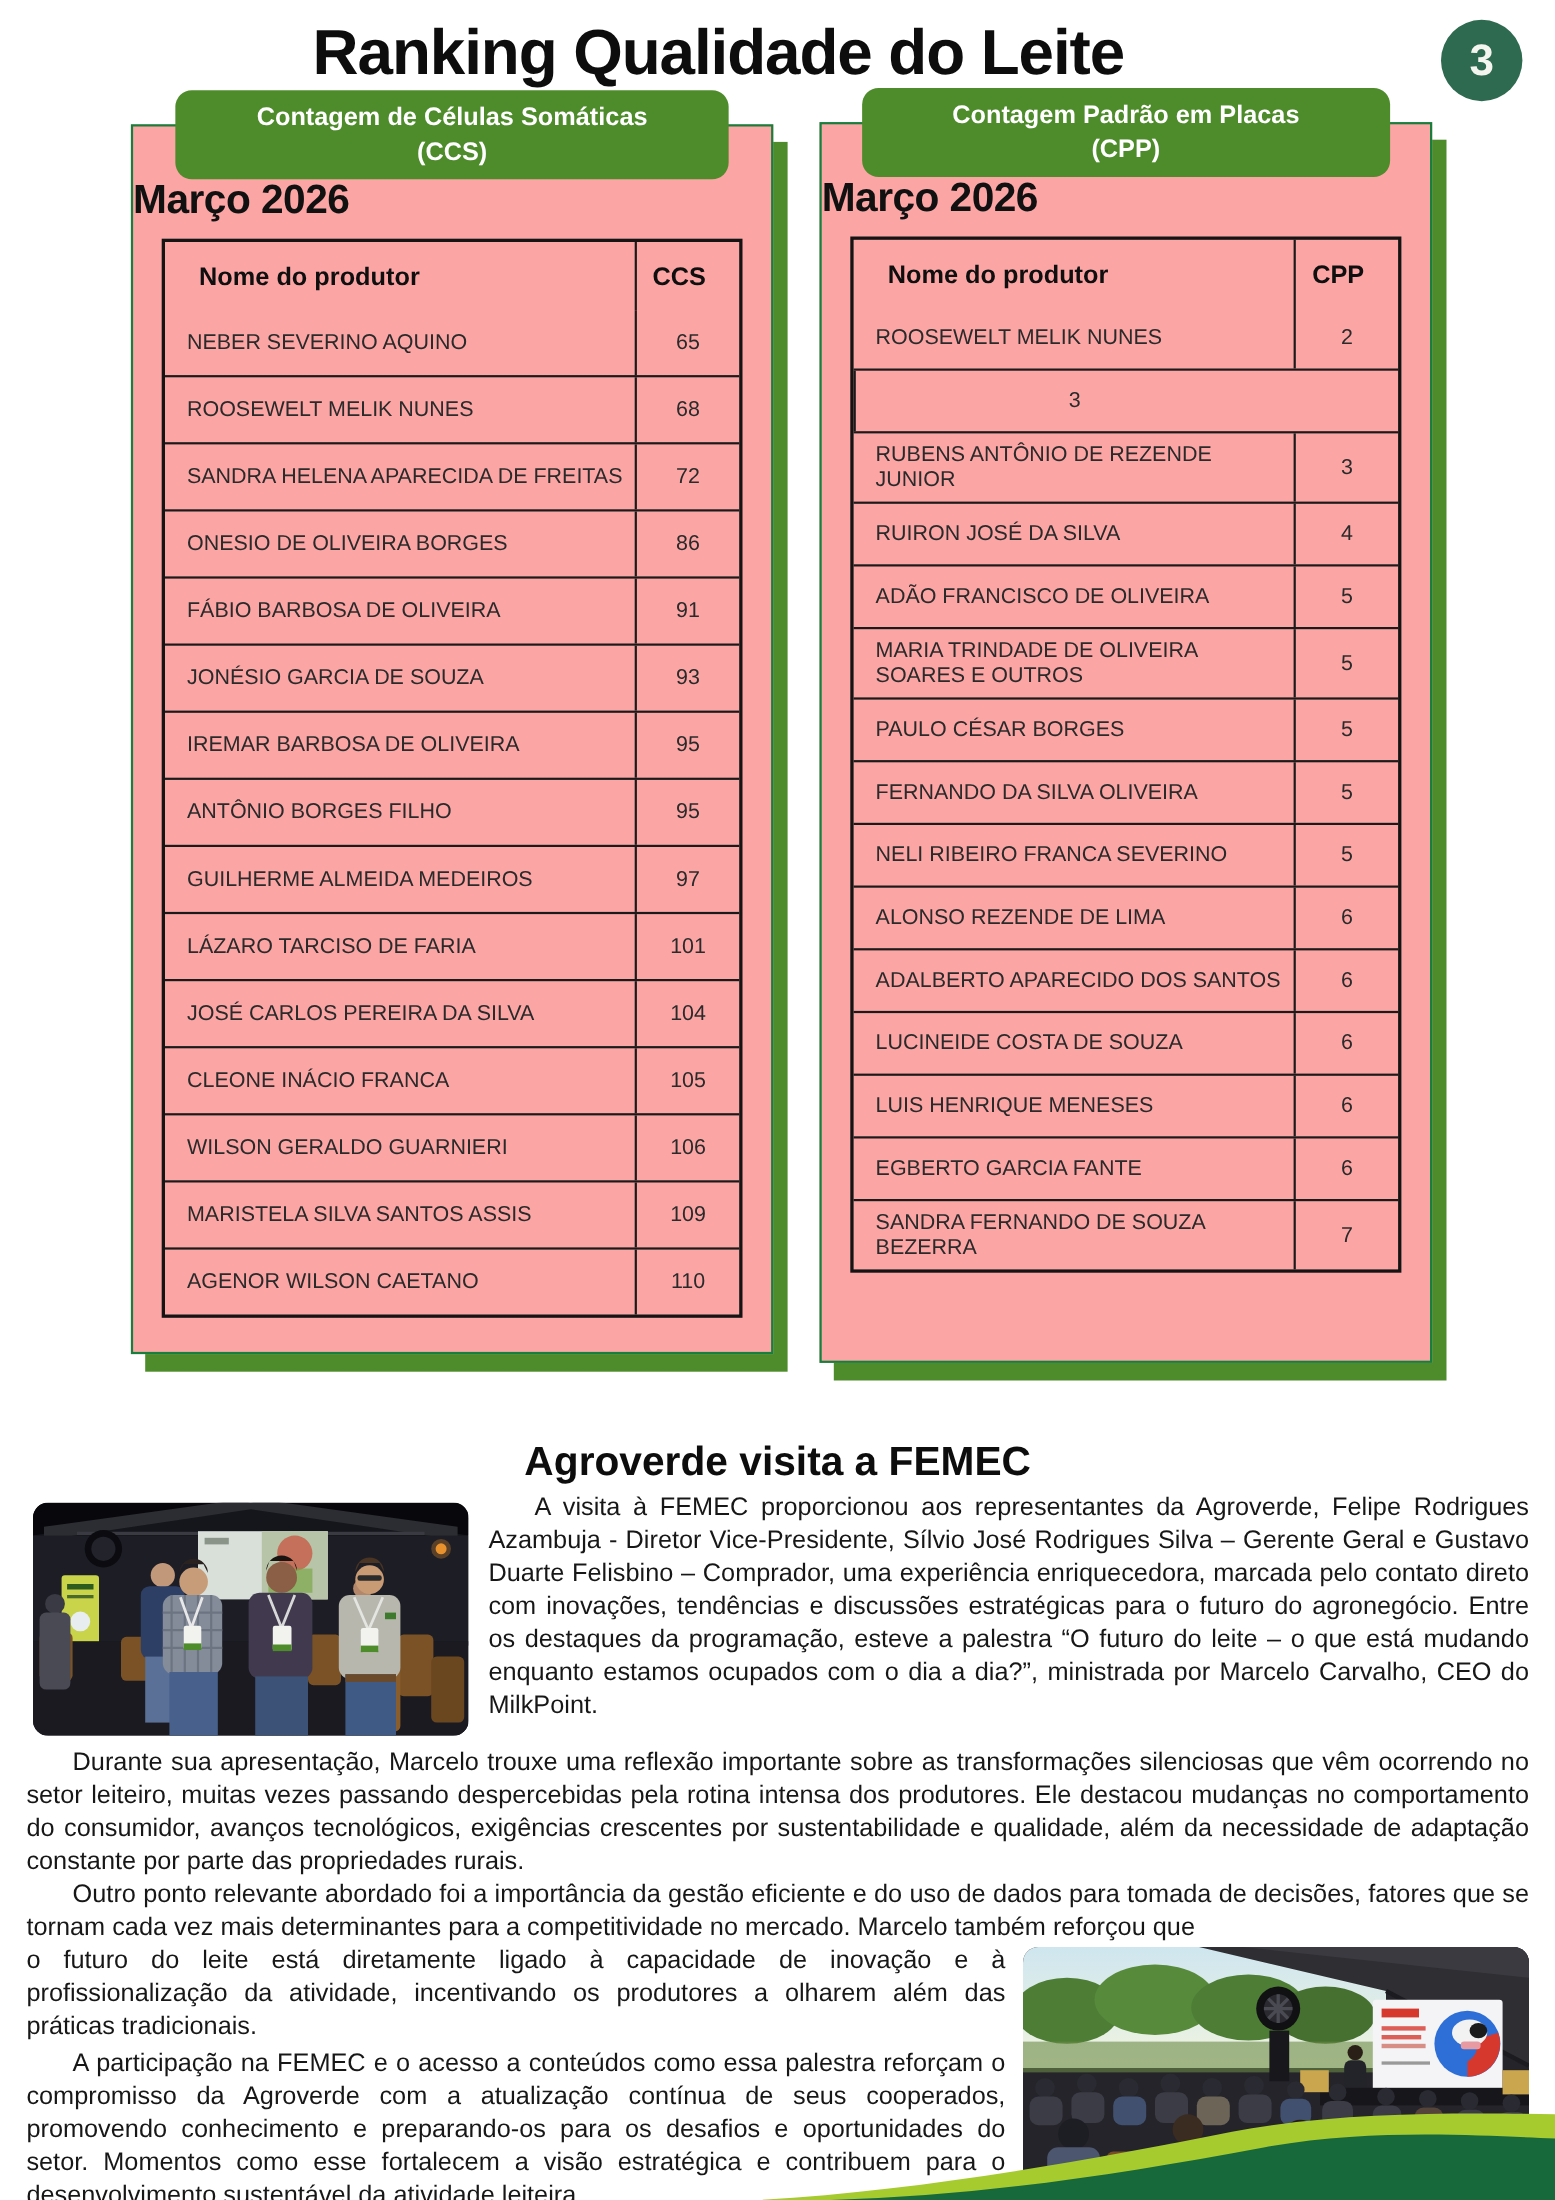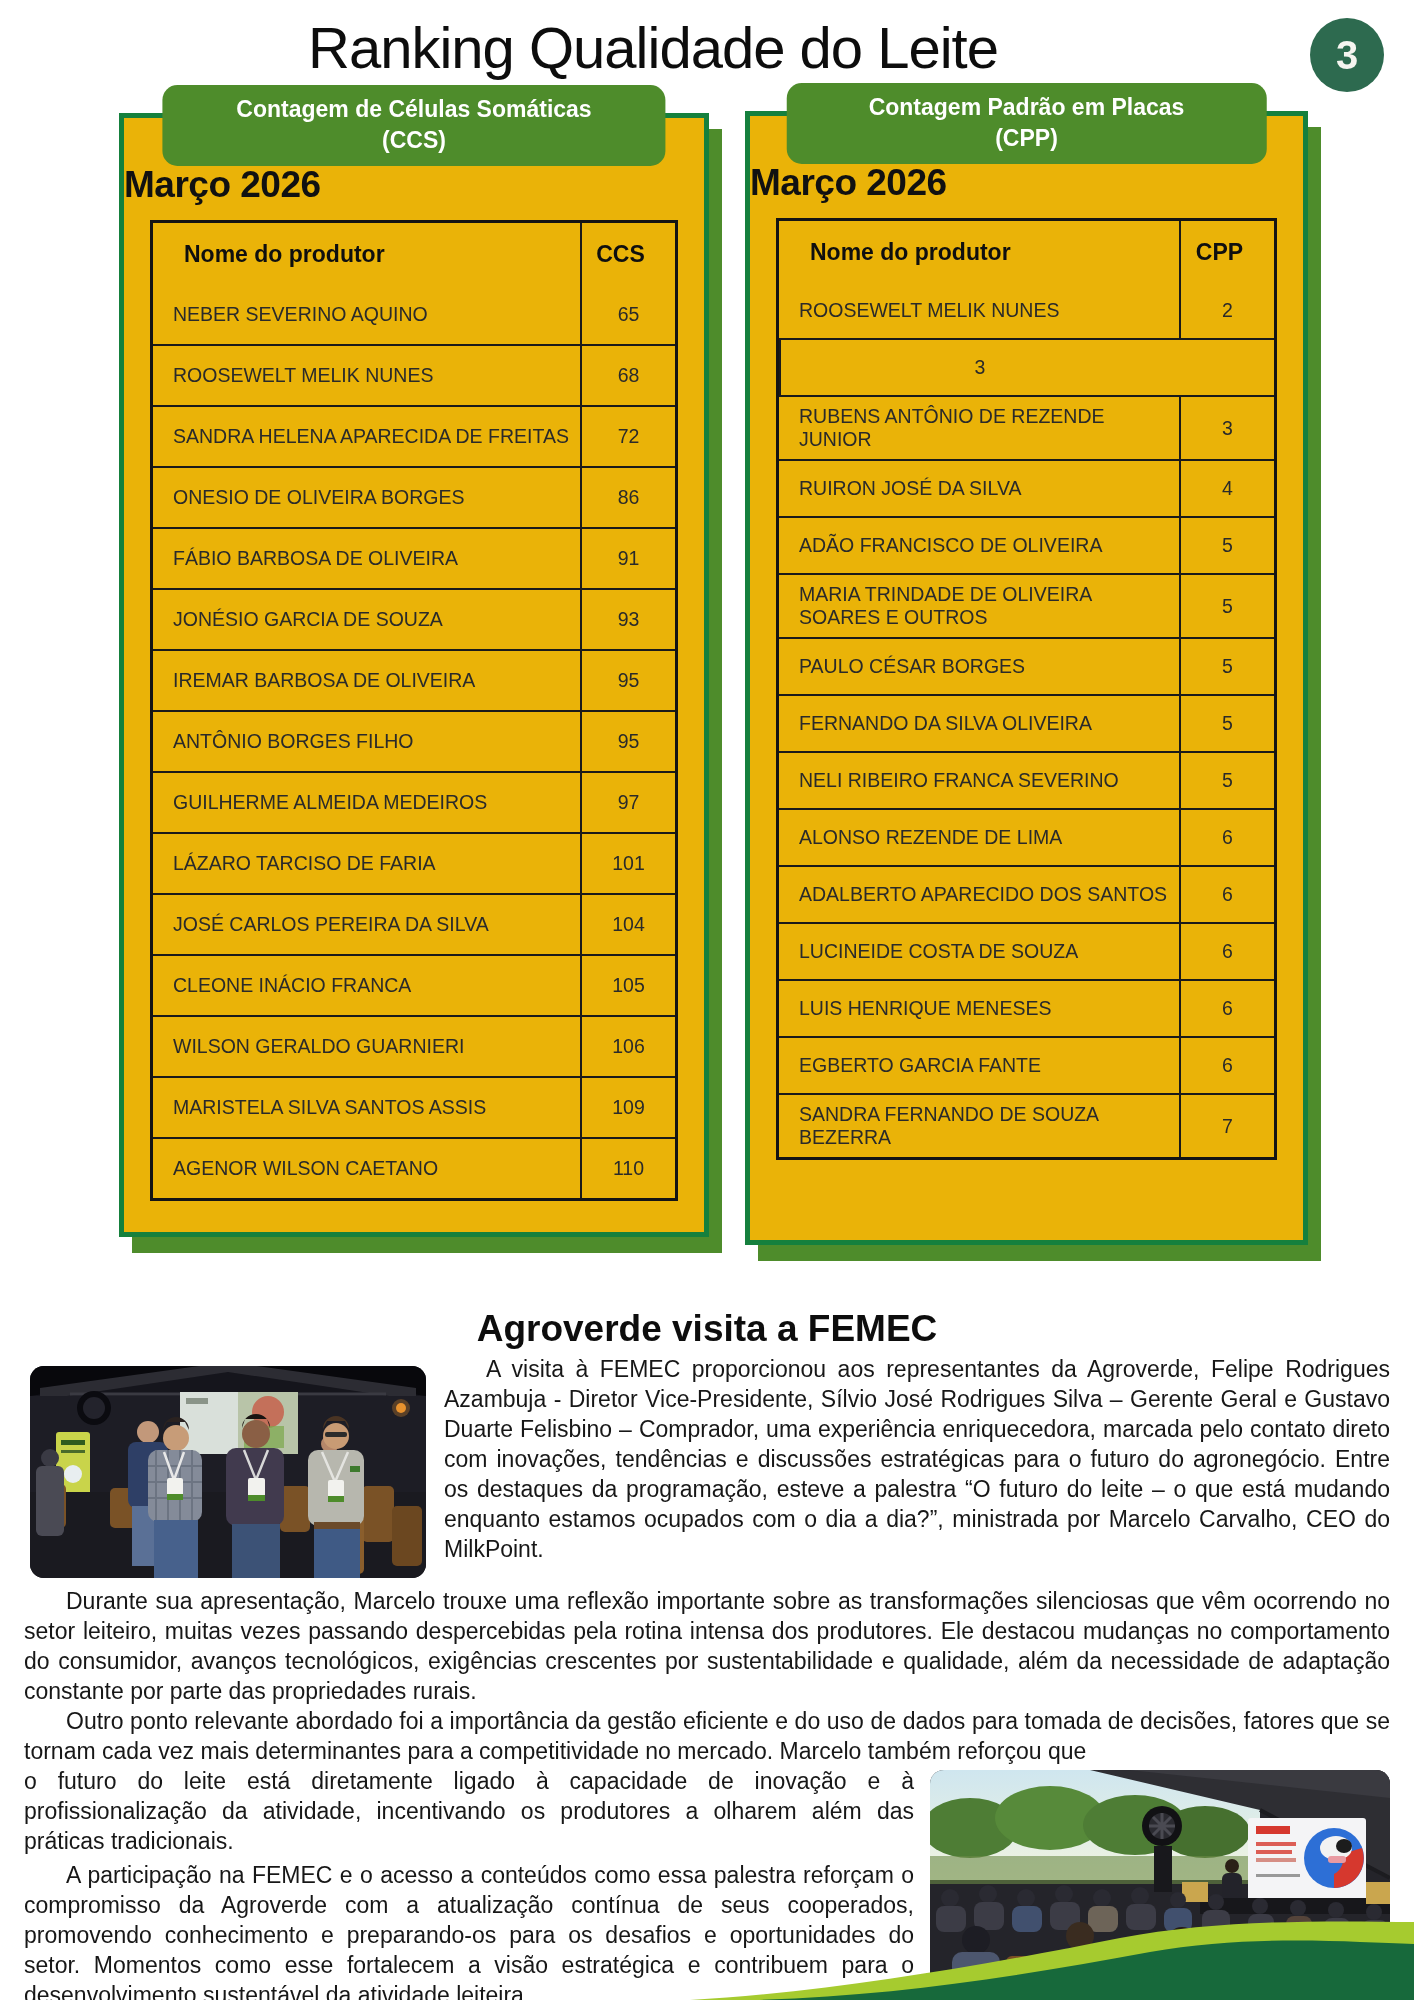--- a/index.html
+++ b/index.html
@@ -3,30 +3,30 @@
 <meta charset="utf-8">
 <style>
   html,body{margin:0;padding:0;}
   body{
     width:1414px;height:2000px;position:relative;background:#ffffff;
     font-family:"Liberation Sans", sans-serif;color:#1c1c1c;overflow:hidden;
   }
   
   .page-title{
     position:absolute;top:14px;left:0;width:1306px;text-align:center;
-    font-size:58px;font-weight:normal;letter-spacing:-1px;color:#0d0d0d;
+    font-size:58px;font-weight:bold;letter-spacing:-1px;color:#0d0d0d;
   }
   .page-circle{
     position:absolute;top:18px;right:30px;width:74px;height:74px;border-radius:50%;
     background:#2d6a4f;color:#f5f5f0;display:flex;align-items:center;justify-content:center;
     font-size:40px;font-weight:bold;
   }
   
   .card{
-    position:absolute;background:#eab308;border:5px solid #15803d;
+    position:absolute;background:#fca5a5;border:2px solid #15803d;
     box-shadow:13px 16px 0 0 #4e8c2b;
   }
   .card.ccs{left:119px;top:113px;width:580px;height:1114px;}
   .card.cpp{left:745px;top:111px;width:553px;height:1124px;}
   .badge{
     position:absolute;top:-33px;left:50%;transform:translateX(-50%);
     width:84%;background:#4e8c2b;color:#ffffff;text-align:center;
     border-radius:15px;padding:9px 8px 10px 8px;font-weight:bold;font-size:23px;line-height:1.35;
   }
   .month{

